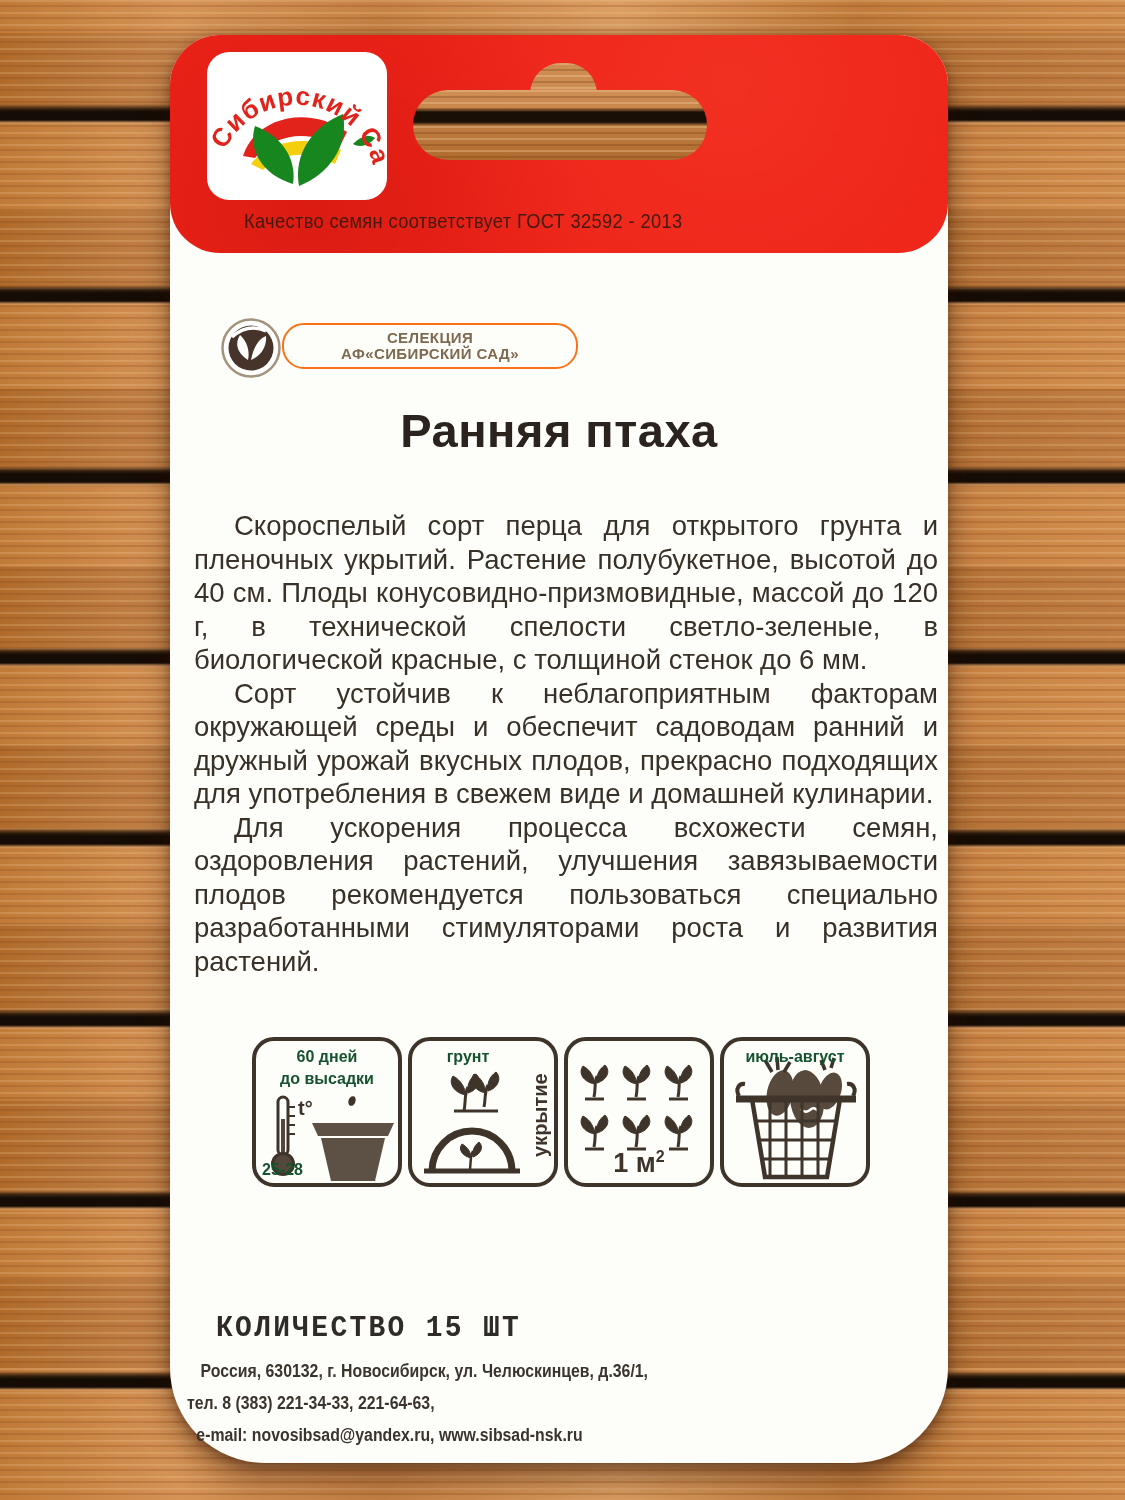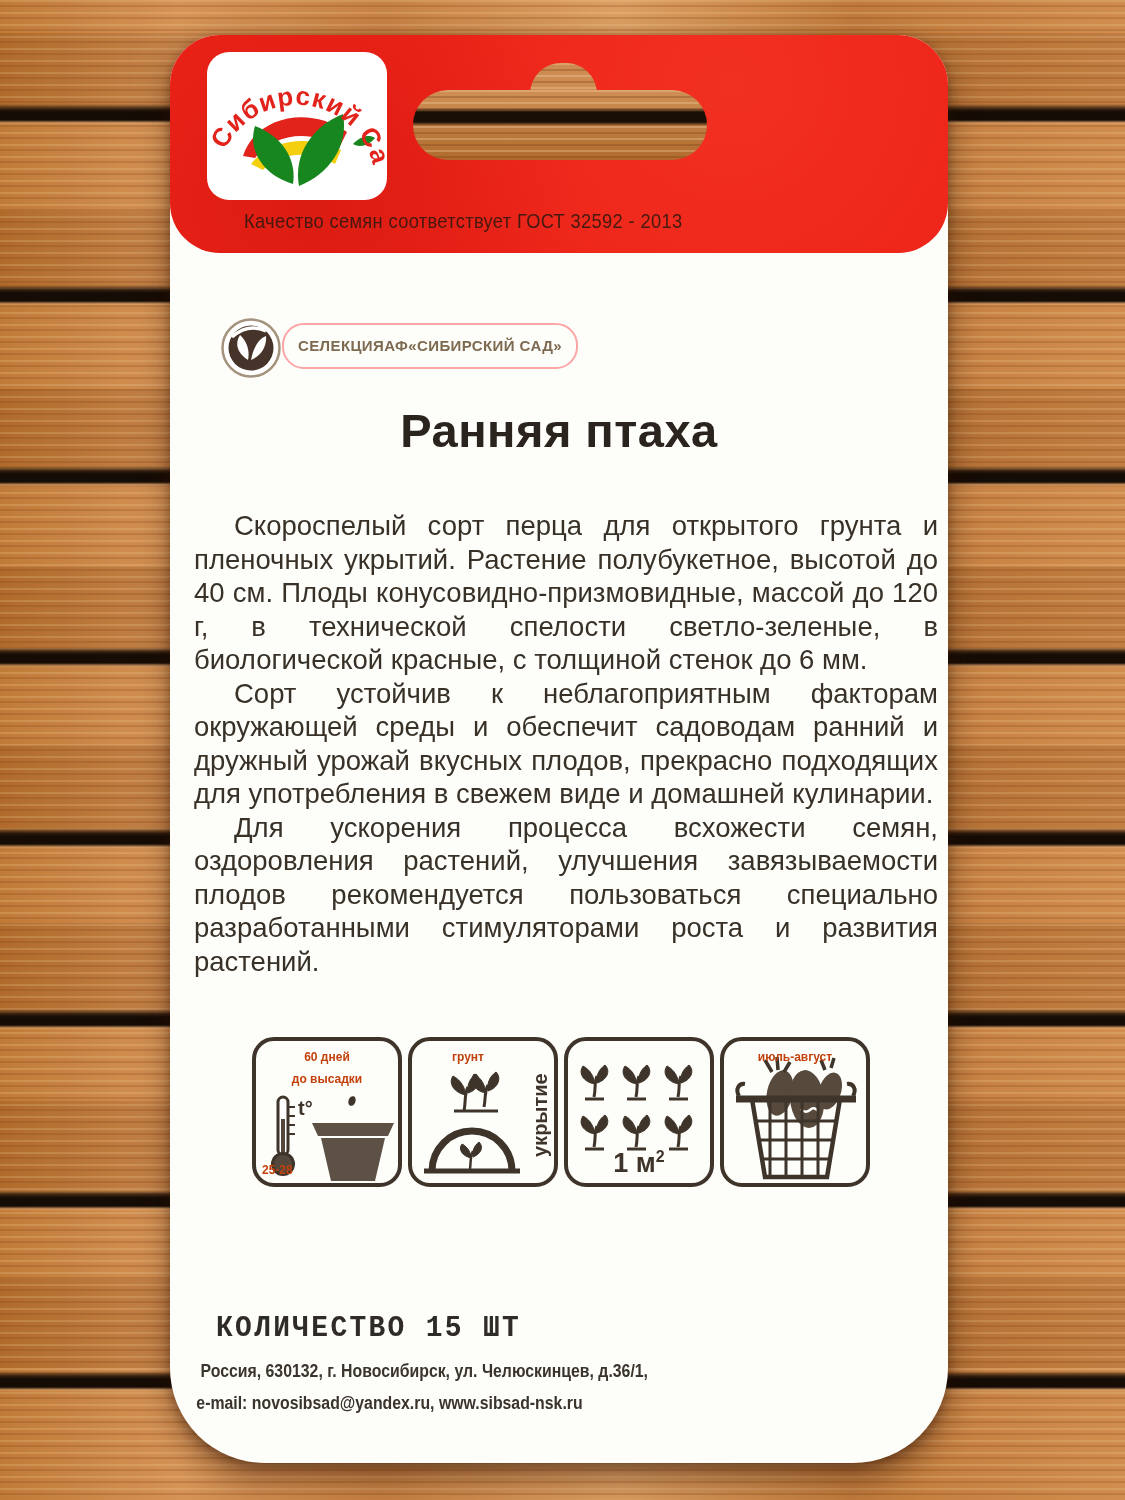--- a/index.html
+++ b/index.html
@@ -33,33 +33,33 @@
       repeating-linear-gradient(180deg,rgba(255,224,180,.28) 0 2px,rgba(0,0,0,0) 2px 6px,rgba(120,60,20,.3) 6px 8px,rgba(0,0,0,0) 8px 12px),
       linear-gradient(180deg,#cf8f55,#b06c2e);}
   .hang-bump{position:absolute;left:360px;top:28px;width:67px;height:31px;border-radius:34px 34px 0 0;
     background-color:#cd8c51;
     background-image:repeating-linear-gradient(180deg,rgba(255,224,180,.28) 0 2px,rgba(0,0,0,0) 2px 6px,rgba(120,60,20,.3) 6px 8px,rgba(0,0,0,0) 8px 12px);}
   .gost-line{position:absolute;left:74px;top:174px;width:640px;font-size:21px;color:rgba(46,24,14,.88);
     letter-spacing:.4px;white-space:nowrap;}
   .gost-line span{display:inline-block;transform:scaleX(.87);transform-origin:left center;}
   .badge{position:absolute;left:50px;top:282px;height:64px;}
   .badge-circle{position:absolute;left:0;top:0;width:62px;height:62px;}
-  .badge-pill{position:absolute;left:62px;top:6px;width:292px;height:42px;border:2px solid #fca5a5;border-radius:22px;
-    display:flex;flex-direction:row;align-items:center;justify-content:center;line-height:1.08;
+  .badge-pill{position:absolute;left:62px;top:6px;width:292px;height:42px;border:2px solid #f97316;border-radius:22px;
+    display:flex;flex-direction:column;align-items:center;justify-content:center;line-height:1.08;
     color:#7e6a50;font-weight:bold;font-size:15px;letter-spacing:.4px;}
   .titles{position:absolute;left:0;top:366px;width:778px;text-align:center;color:#2b241e;}
   .title-category{font-size:34px;font-weight:bold;letter-spacing:.5px;}
   .title-variety{font-size:47px;font-weight:bold;margin-top:2px;letter-spacing:.5px;}
   .body-text{position:absolute;left:24px;top:474px;width:744px;color:#383127;
     font-size:27.5px;line-height:33.5px;text-align:justify;}
   .body-text p{margin:0;text-indent:40px;}
   .icons-row{position:absolute;left:82px;top:1002px;display:flex;gap:6px;}
   .info-icon{position:relative;width:142px;height:142px;border:4px solid #3e342a;border-radius:22px;background:#fdfdfa;}
   .info-icon svg{position:absolute;left:0;top:0;width:142px;height:142px;}
-  .ic-label{position:absolute;width:100%;text-align:center;color:#c2410c;font-weight:bold;font-size:12px;line-height:22px;white-space:nowrap;}
+  .ic-label{position:absolute;width:100%;text-align:center;color:#14532d;font-weight:bold;font-size:16px;line-height:22px;white-space:nowrap;}
   .ic-label.small-left{width:auto;left:6px;text-align:left;}
   .ic-side-label{position:absolute;right:2px;top:10px;height:128px;writing-mode:vertical-rl;transform:rotate(180deg);
     color:#3e342a;font-weight:bold;font-size:20px;text-align:center;}
   .ic-bottom{bottom:4px;}
   .density-label{position:absolute;bottom:4px;width:100%;text-align:center;color:#3e342a;font-weight:bold;font-size:27px;}
   .density-label sup{font-size:16px;}
   .footer{position:absolute;left:0;top:1276px;width:778px;color:#2f2b26;}
   .quantity{margin-left:46px;font-size:30px;font-weight:bold;letter-spacing:2.5px;white-space:nowrap;font-family:Liberation Mono, monospace;}
   .quantity span{display:inline-block;transform:scaleX(.93);transform-origin:left center;}
   .address-block{margin-top:10px;text-align:left;font-weight:bold;font-size:18px;line-height:32px;color:#3a342d;}
@@ -222,18 +222,19 @@
       </div>
 
     </div>
 
     <div class="footer">
       <div class="quantity">
         <span>КОЛИЧЕСТВО 15 ШТ</span>
       </div>
       <div class="address-block">
         <div><span>Россия, 630132, г. Новосибирск, ул. Челюскинцев, д.36/1,</span></div>
+        <div><span>тел. 8 (383) 221-34-33, 221-64-63,</span></div>
         <div><span>e-mail: novosibsad@yandex.ru, www.sibsad-nsk.ru</span></div>
       </div>
     </div>
 
   </div>
 </div>
 
 </body></html>

